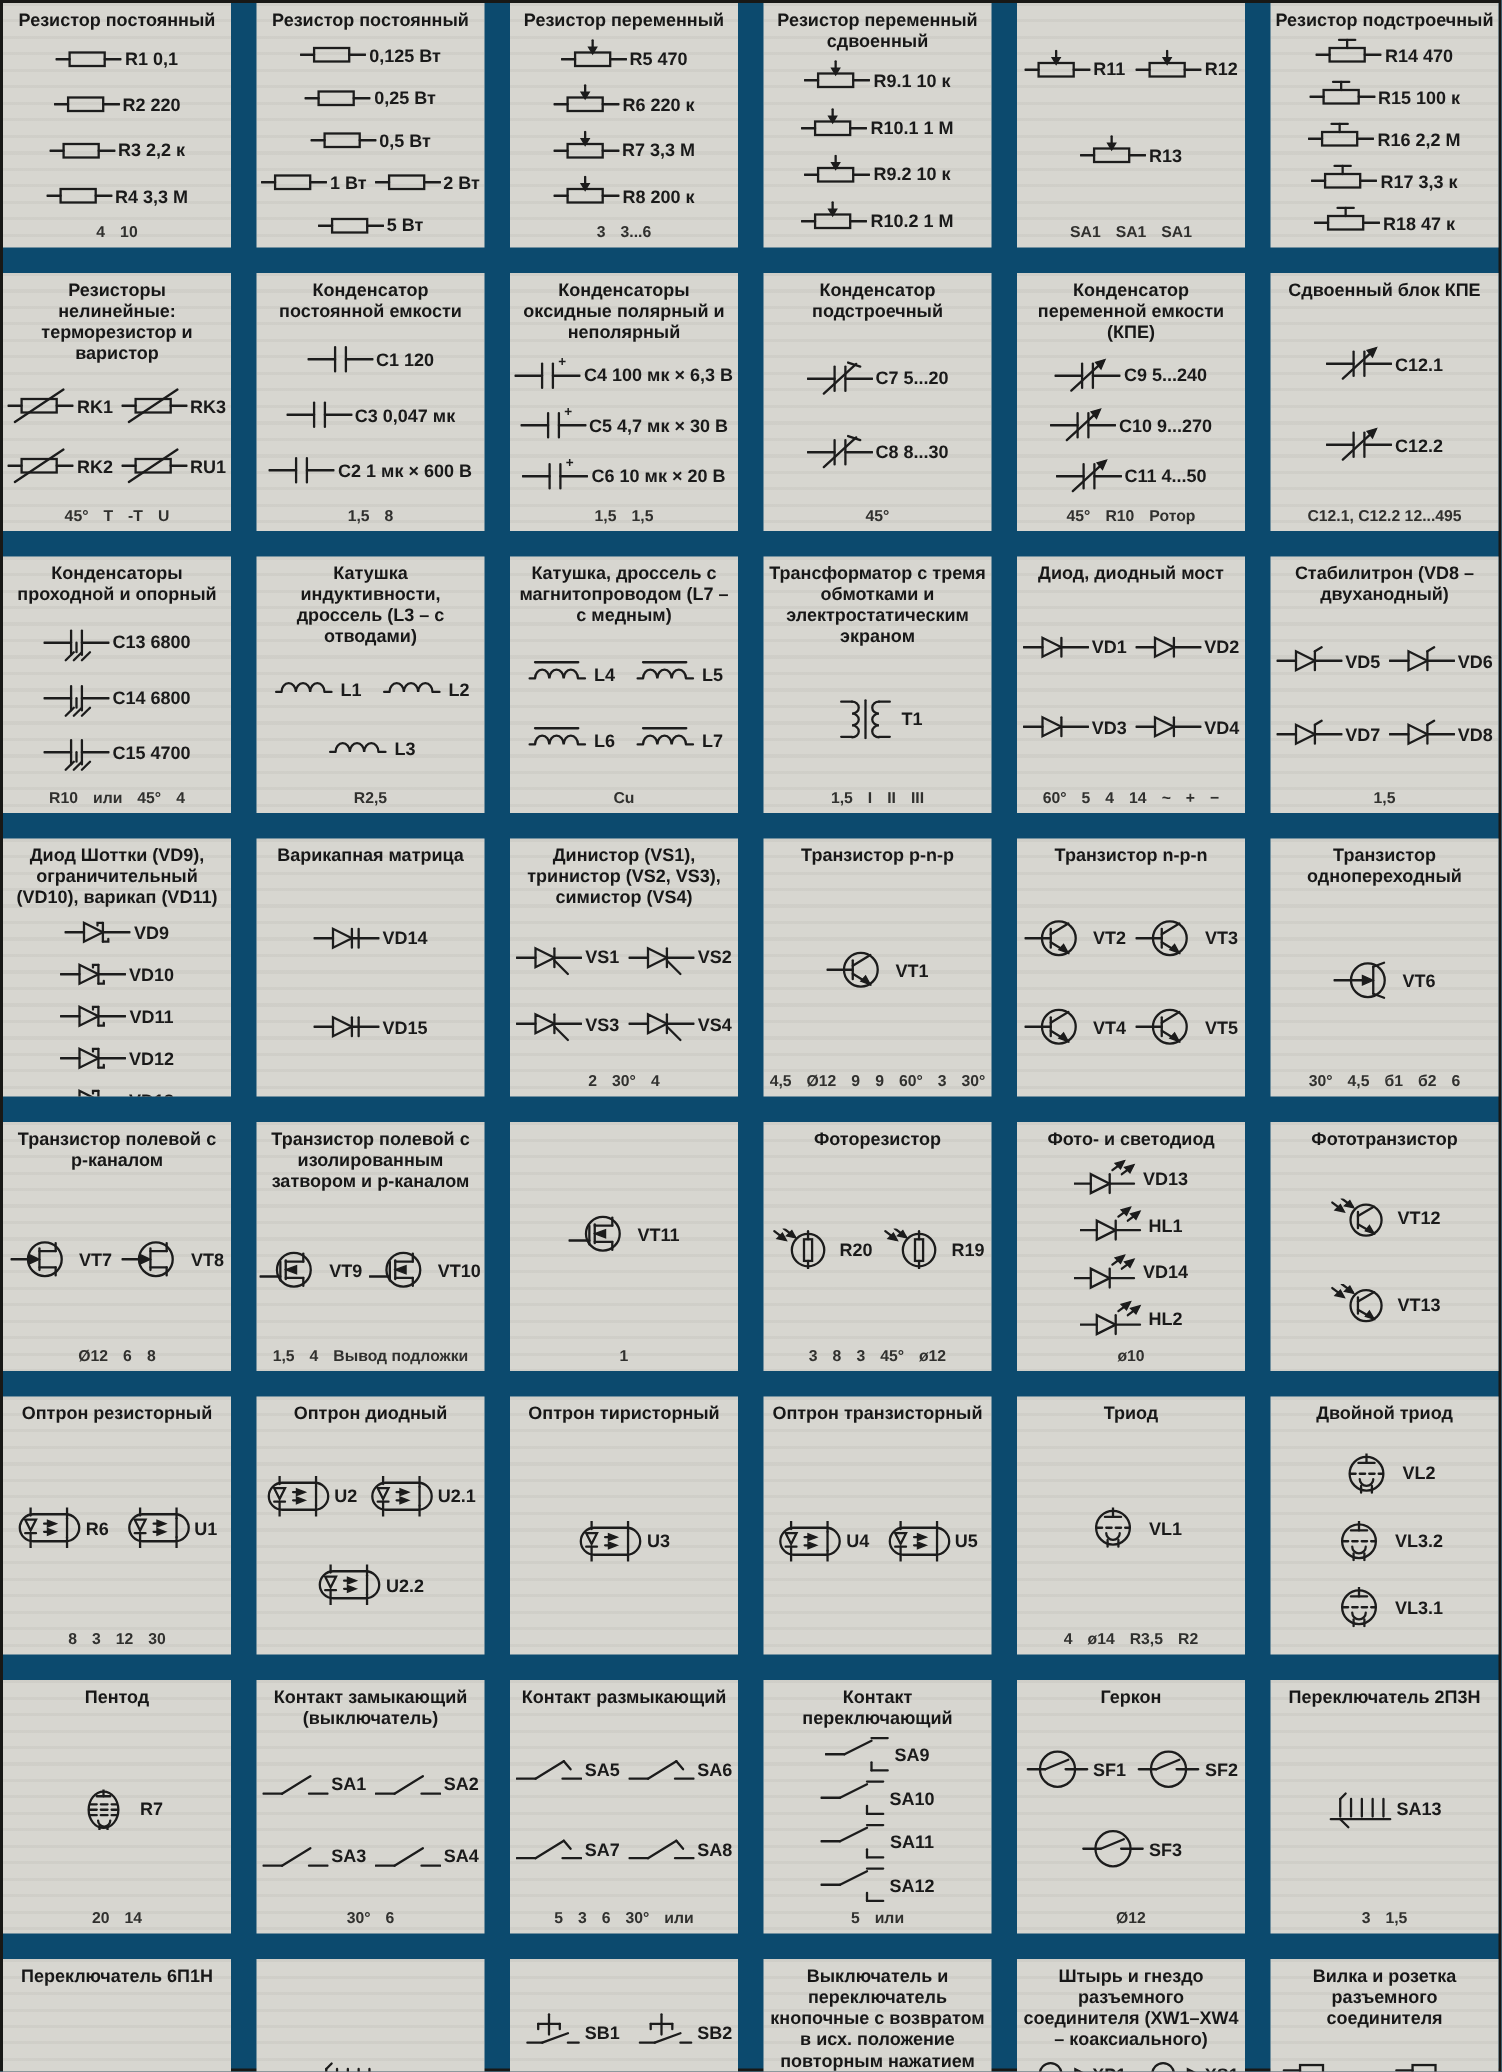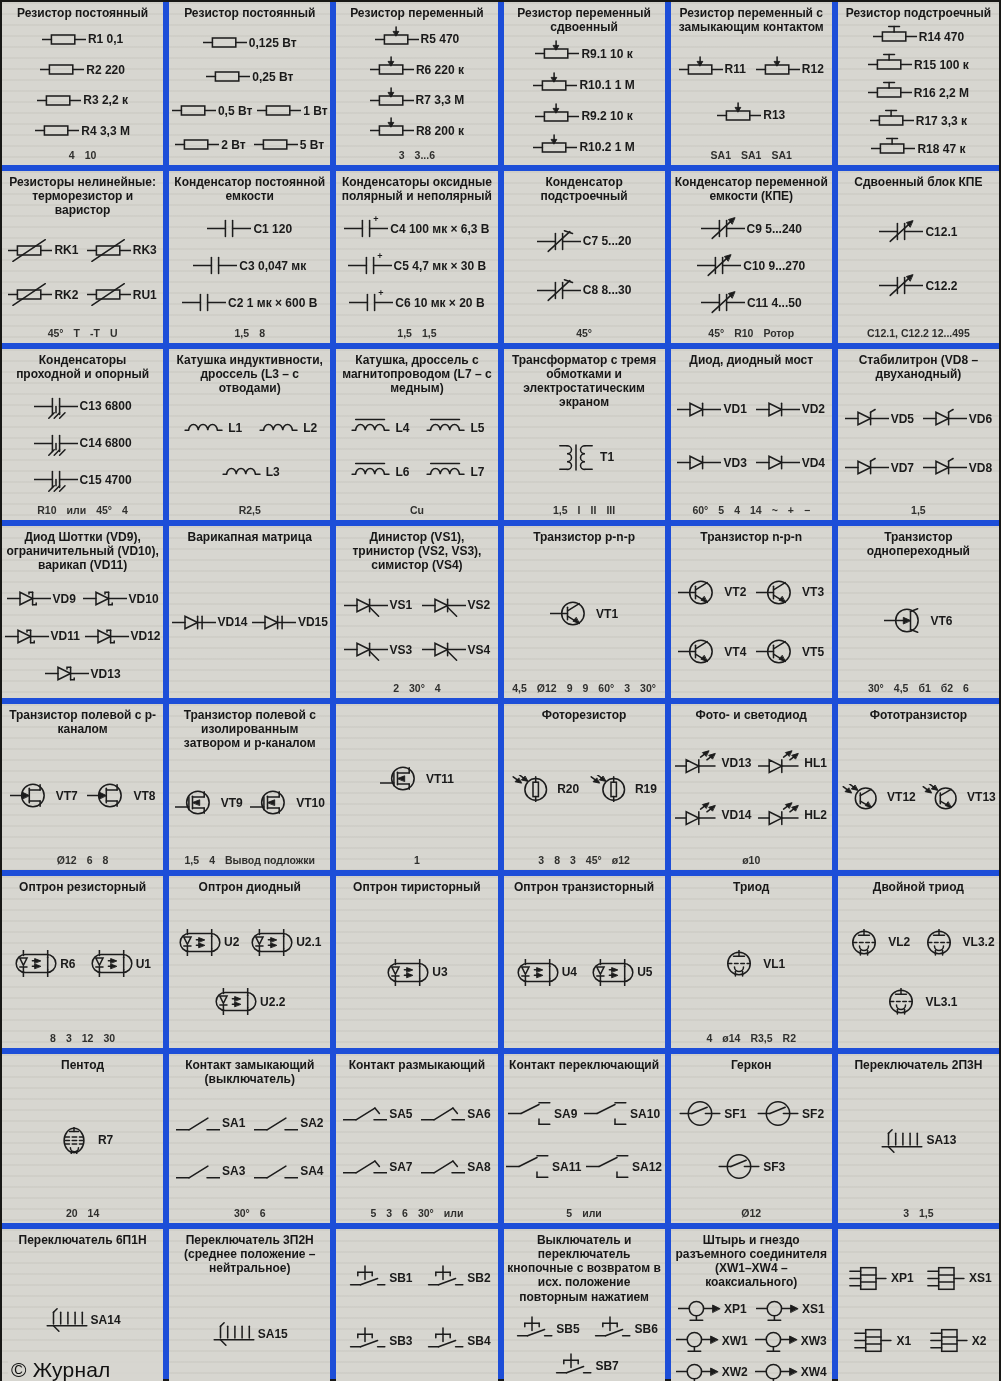--- a/index.html
+++ b/index.html
@@ -7,22 +7,22 @@
     width:1001px;height:1381px;position:relative;
     background:#bdbcb8;
     font-family:"Liberation Sans", sans-serif;
     -webkit-font-smoothing:antialiased;
   }
   .grid{
     position:absolute;inset:0;
     display:grid;
     grid-template-columns:repeat(6,1fr);
     grid-template-rows:163px 172px 171px 172px 166px 172px 169px 178px;
-    gap:6px;
-    background:#1d4ed8;
+    gap:17px;
+    background:#0c4a6e;
     border:2px solid #181816;
     box-sizing:border-box;
   }
   .cell{
     background:
       repeating-linear-gradient(180deg, rgba(110,108,100,0.07) 0 2px, transparent 2px 11px),
       #d7d6d0;
     overflow:hidden;
     display:flex;flex-direction:column;
     position:relative;
@@ -240,21 +240,20 @@
             <rect x="10" y="10" width="26" height="10"></rect>
             <line x1="36" y1="15" x2="48" y2="15"></line>
             <line x1="23" y1="1" x2="23" y2="7"></line>
             <polygon class="f" points="20,6 26,6 23,11"></polygon>
           </svg>
           <span class="lbl">R10.2 1 М</span>
         </span>
       </div>
     </div>
     <div class="cell">
-      <div class="title">Резистор переменный с замыкающим контактом</div>
       <div class="units">
         <span class="unit">
           <svg class="glyph" viewBox="0 0 48 30">
             <line x1="0" y1="15" x2="10" y2="15"></line>
             <rect x="10" y="10" width="26" height="10"></rect>
             <line x1="36" y1="15" x2="48" y2="15"></line>
             <line x1="23" y1="1" x2="23" y2="7"></line>
             <polygon class="f" points="20,6 26,6 23,11"></polygon>
           </svg>
           <span class="lbl">R11</span>
@@ -1720,21 +1719,20 @@
       <div class="dims">
         <span>3 min</span>
         <span>2</span>
         <span>6</span>
         <span>2</span>
         <span>5</span>
       </div>
       <div class="copyright">© Журнал «Радио»</div>
     </div>
     <div class="cell">
-      <div class="title">Переключатель 3П2Н (среднее положение – нейтральное)</div>
       <div class="units">
         <span class="unit">
           <svg class="glyph" viewBox="0 0 48 30">
             <line x1="2" y1="22" x2="46" y2="22"></line>
             <line x1="9" y1="7" x2="9" y2="20"></line>
             <line x1="17" y1="7" x2="17" y2="20"></line>
             <line x1="25" y1="7" x2="25" y2="20"></line>
             <line x1="33" y1="7" x2="33" y2="20"></line>
             <line x1="41" y1="7" x2="41" y2="20"></line>
             <line x1="9" y1="7" x2="13" y2="3"></line>
@@ -1927,20 +1925,21 @@
           <span class="lbl">XW4</span>
         </span>
       </div>
       <div class="dims">
         <span>2...3</span>
         <span>90°</span>
         <span>Ø6</span>
       </div>
     </div>
     <div class="cell">
+      <div class="title">Вилка и розетка разъемного соединителя</div>
       <div class="units">
         <span class="unit">
           <svg class="glyph" viewBox="0 0 48 30">
             <rect x="17" y="3" width="17" height="24"></rect>
             <line x1="17" y1="11" x2="34" y2="11"></line>
             <line x1="17" y1="19" x2="34" y2="19"></line>
             <line x1="5" y1="7" x2="17" y2="7"></line>
             <line x1="5" y1="15" x2="17" y2="15"></line>
             <line x1="5" y1="23" x2="17" y2="23"></line>
             <line x1="34" y1="15" x2="45" y2="15"></line>

